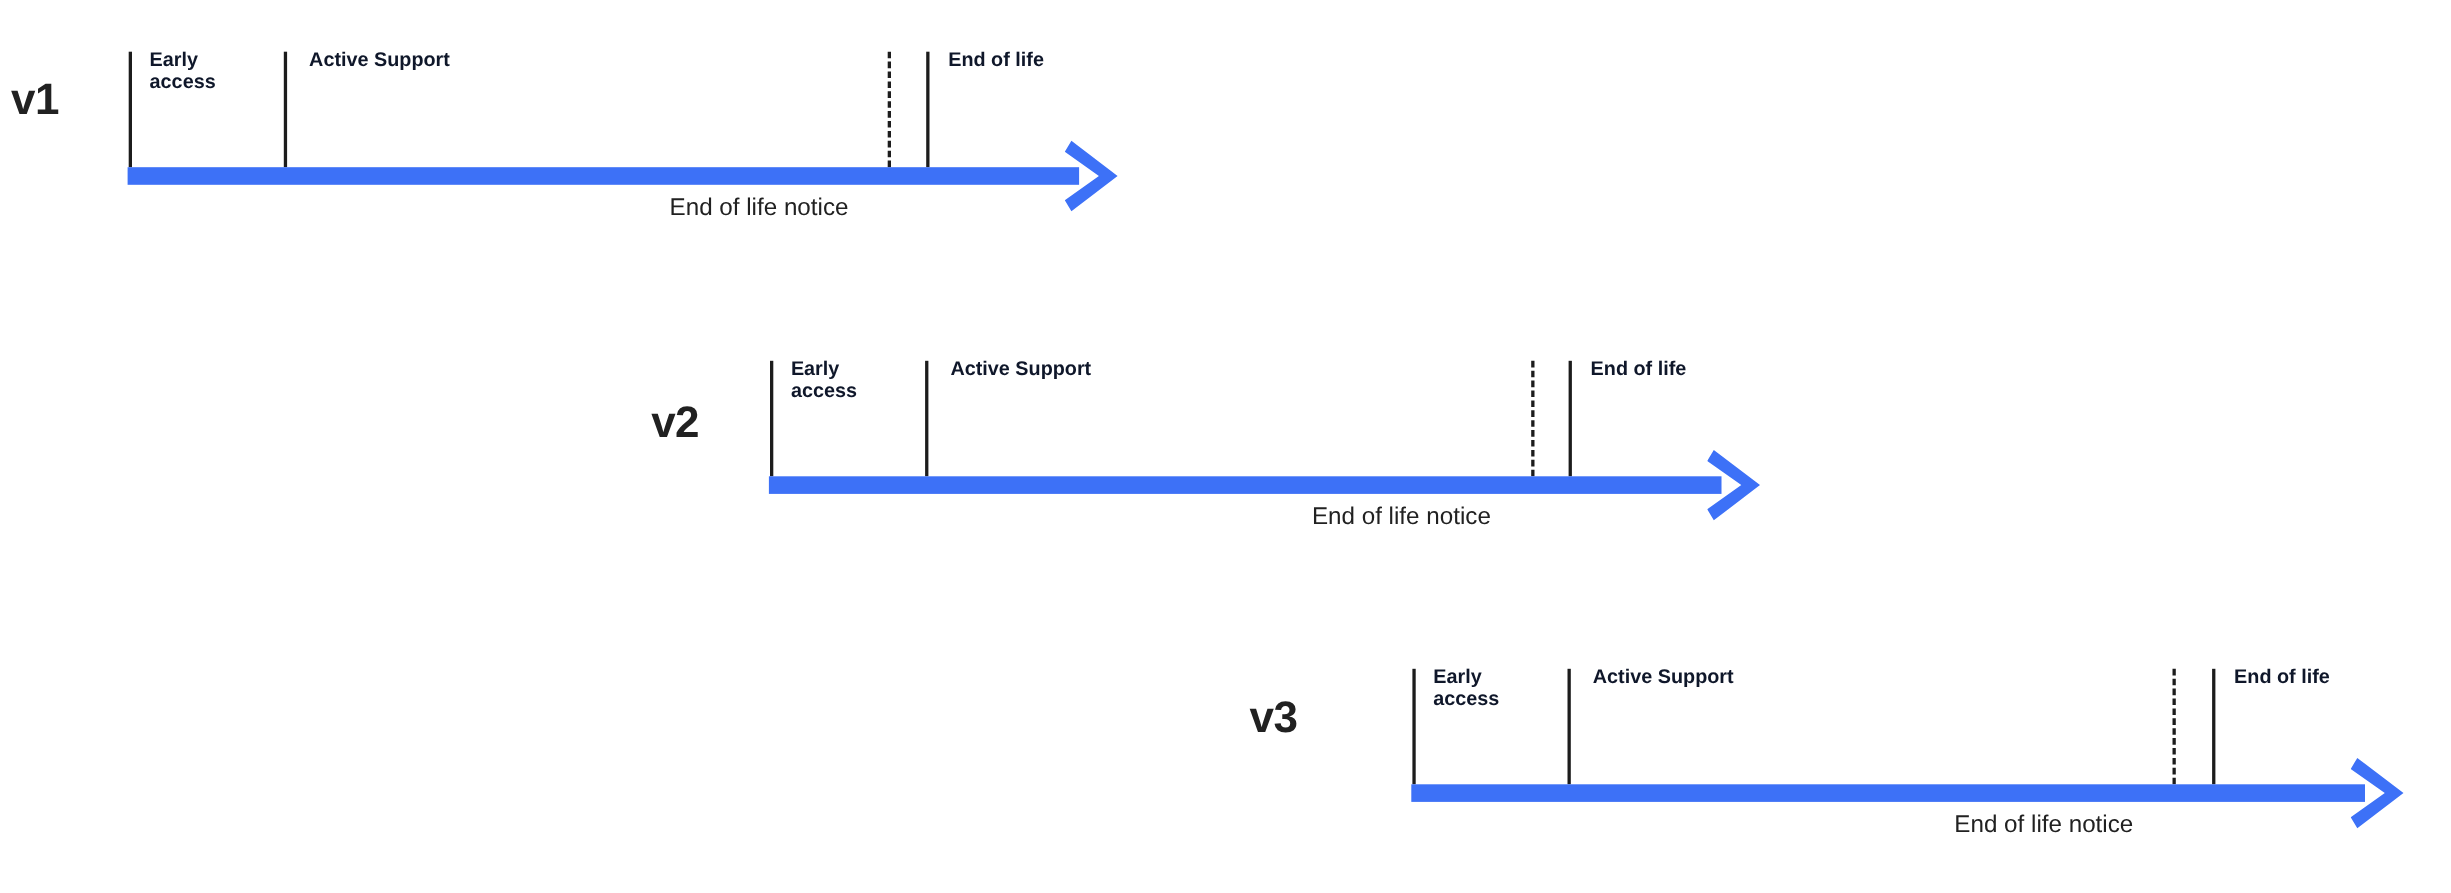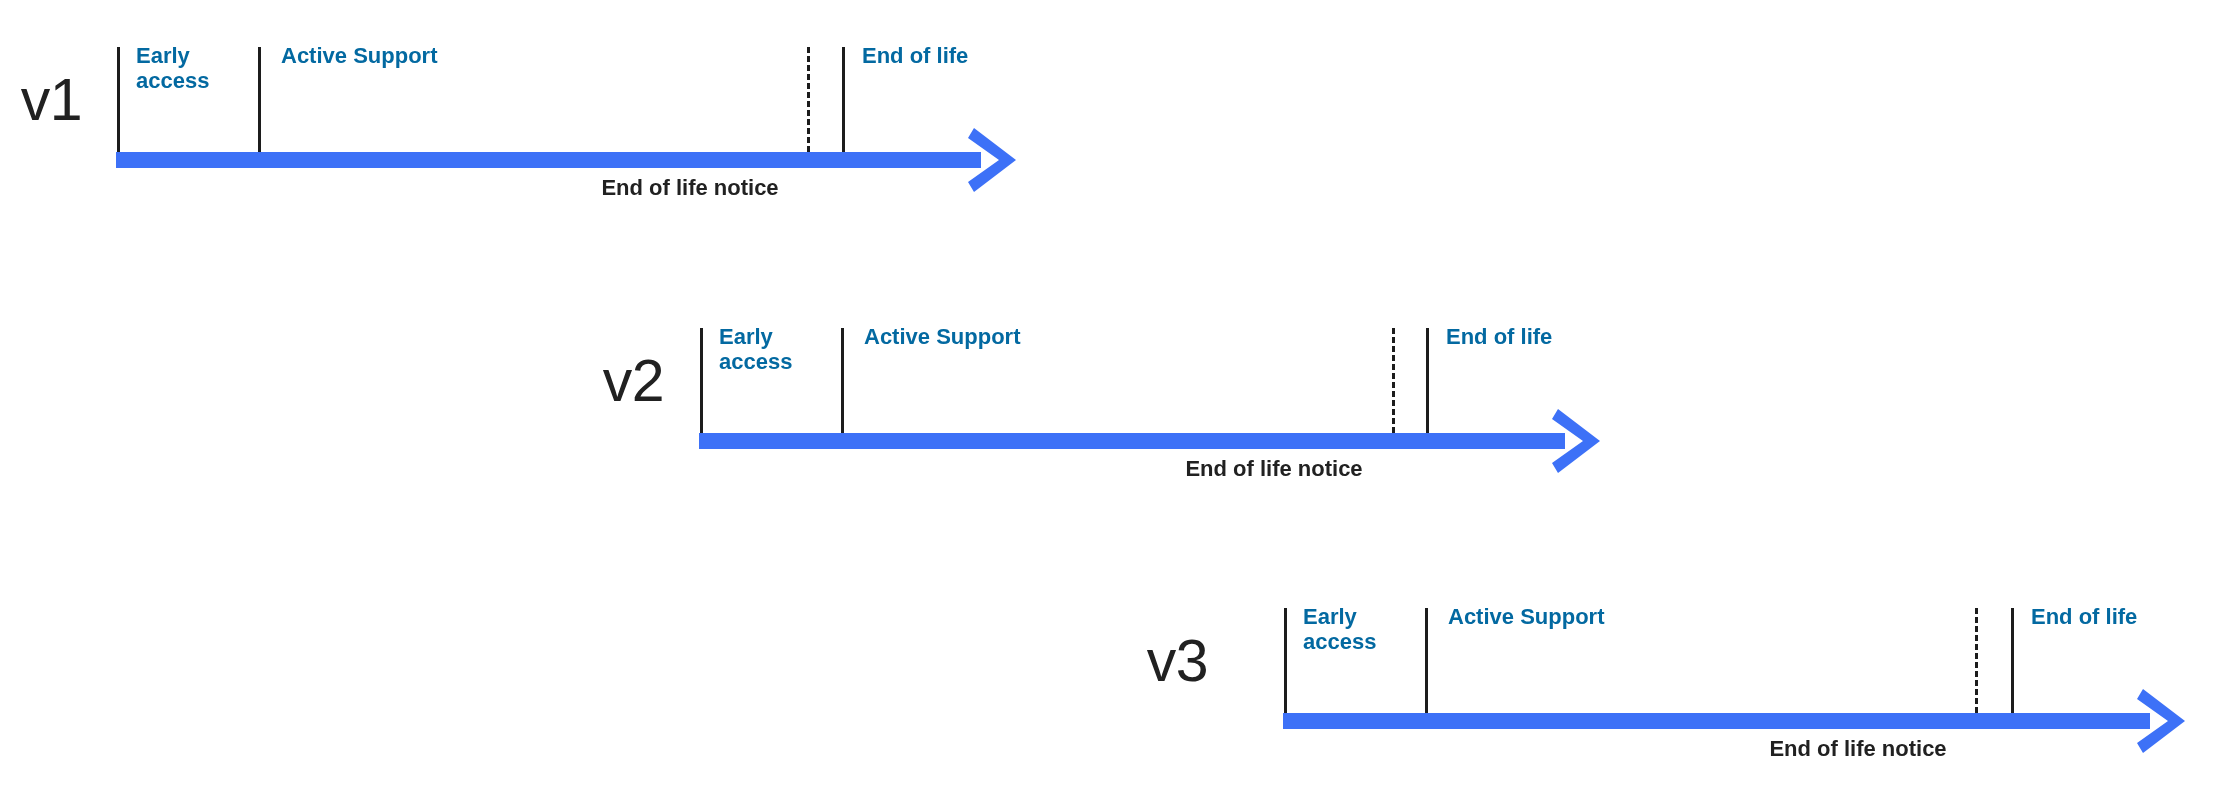--- a/index.html
+++ b/index.html
@@ -25,47 +25,47 @@
     position: absolute;
     left: 0;
     top: 0;
     width: 2228px;
     height: 0;
   }
 
   
   .version-label {
     position: absolute;
-    font-size: 59px;
-    font-weight: 400;
+    font-size: 40px;
+    font-weight: 700;
     letter-spacing: -0.5px;
     color: #212121;
     line-height: 1;
     white-space: nowrap;
-    text-align: right;
+    text-align: left;
   }
 
   
   .tick {
     position: absolute;
     width: 3px;
     background: #1c1c1c;
   }
   .tick.dashed {
     width: 0;
     background: transparent;
     border-left: 3px dashed #1c1c1c;
   }
 
   
   .phase-label {
     position: absolute;
-    font-size: 22px;
+    font-size: 18px;
     font-weight: 700;
-    color: #0369a1;
+    color: #0f172a;
     line-height: 1.12;
     white-space: pre-line;
   }
 
   
   .track {
     position: absolute;
     height: 16px;
     background: #3d71f7;
   }
@@ -74,21 +74,21 @@
     line-height: 0;
   }
   .arrowhead svg {
     display: block;
   }
 
   
   .notice-label {
     position: absolute;
     font-size: 22px;
-    font-weight: 700;
+    font-weight: 400;
     color: #212121;
     line-height: 1;
     white-space: nowrap;
     text-align: center;
     transform: translateX(-50%);
   }
 </style>
 </head>
 <body>
 
@@ -119,21 +119,21 @@
       <svg width="50" height="68" viewBox="0 0 50 68" aria-hidden="true">
         <path d="M6 2 L48 34 L6 66 L0 56 L31 34 L0 12 Z" fill="#3d71f7"></path>
       </svg>
     </div>
 
     <div class="notice-label" style="left:690px; top:177px;">End of life notice</div>
   </div>
 
   <div class="timeline-row">
 
-    <div class="version-label" style="left:592px; top:352px; width:72px;">v2</div>
+    <div class="version-label" style="left:592px; top:364px; width:72px;">v2</div>
 
     <div class="tick" style="left:700px; top:328px; height:105px;"></div>
 
     <div class="tick" style="left:841px; top:328px; height:105px;"></div>
 
     <div class="tick dashed" style="left:1392px; top:328px; height:105px;"></div>
 
     <div class="tick" style="left:1426px; top:328px; height:105px;"></div>
 
     <div class="phase-label" style="left:719px; top:325px;">Early

